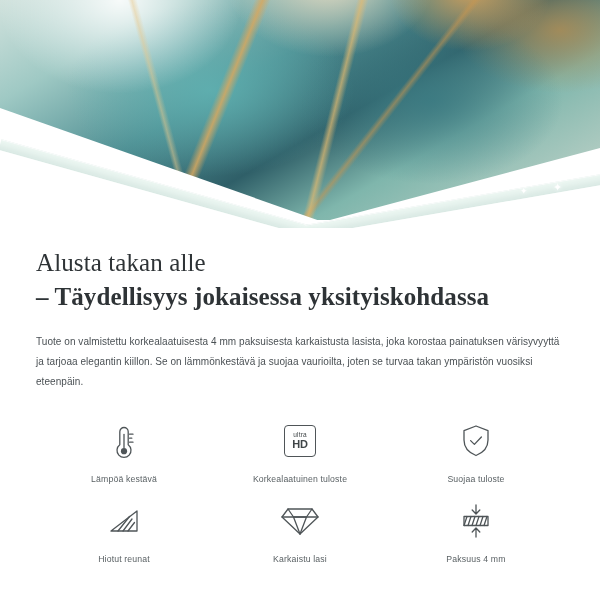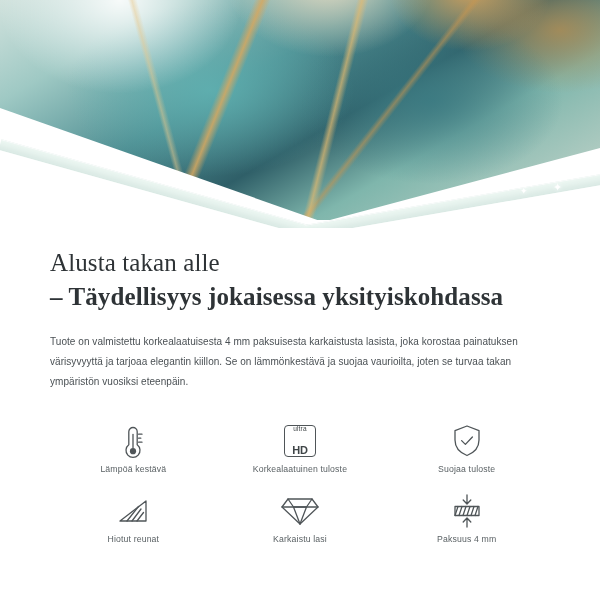--- a/index.html
+++ b/index.html
@@ -109,21 +109,21 @@
     font-size: 13px;
     line-height: 1;
     text-shadow: 0 0 5px rgba(255,255,255,0.9);
   }
   .sp1 { left: 531px; top: 166px; font-size: 17px; }
   .sp2 { left: 553px; top: 182px; font-size: 11px; }
   .sp3 { left: 520px; top: 187px; font-size: 9px; }
 
   
   .content {
-    padding: 0 50px;
+    padding: 0 36px;
     box-sizing: border-box;
   }
   .headline {
     font-family: "Liberation Serif", serif;
     font-size: 25px;
     line-height: 1.36;
     color: #2e3336;
     font-weight: 400;
     margin: 18px 0 0 0;
     letter-spacing: 0.1px;
@@ -152,20 +152,21 @@
     justify-content: flex-start;
     padding-top: 6px;
   }
   .feature-icon {
     height: 46px;
     display: flex;
     align-items: center;
     justify-content: center;
   }
   .feature-label {
+    margin-top: 10px;
     font-size: 8.7px;
     color: #5a6164;
     text-align: center;
     letter-spacing: 0.15px;
   }
   svg { display: block; }
   .stroke {
     fill: none;
     stroke: #4f5558;
     stroke-width: 1.3;
@@ -173,21 +174,21 @@
     stroke-linejoin: round;
   }
   .ultrahd-box {
     width: 30px;
     height: 30px;
     border: 1.4px solid #4f5558;
     border-radius: 4px;
     display: flex;
     flex-direction: column;
     align-items: center;
-    justify-content: space-between;
+    justify-content: center;
     color: #3f4547;
     line-height: 1;
   }
   .ultrahd-box .u {
     font-size: 6.5px;
     letter-spacing: 0.2px;
     margin-bottom: 1px;
   }
   .ultrahd-box .hd {
     font-size: 11px;

